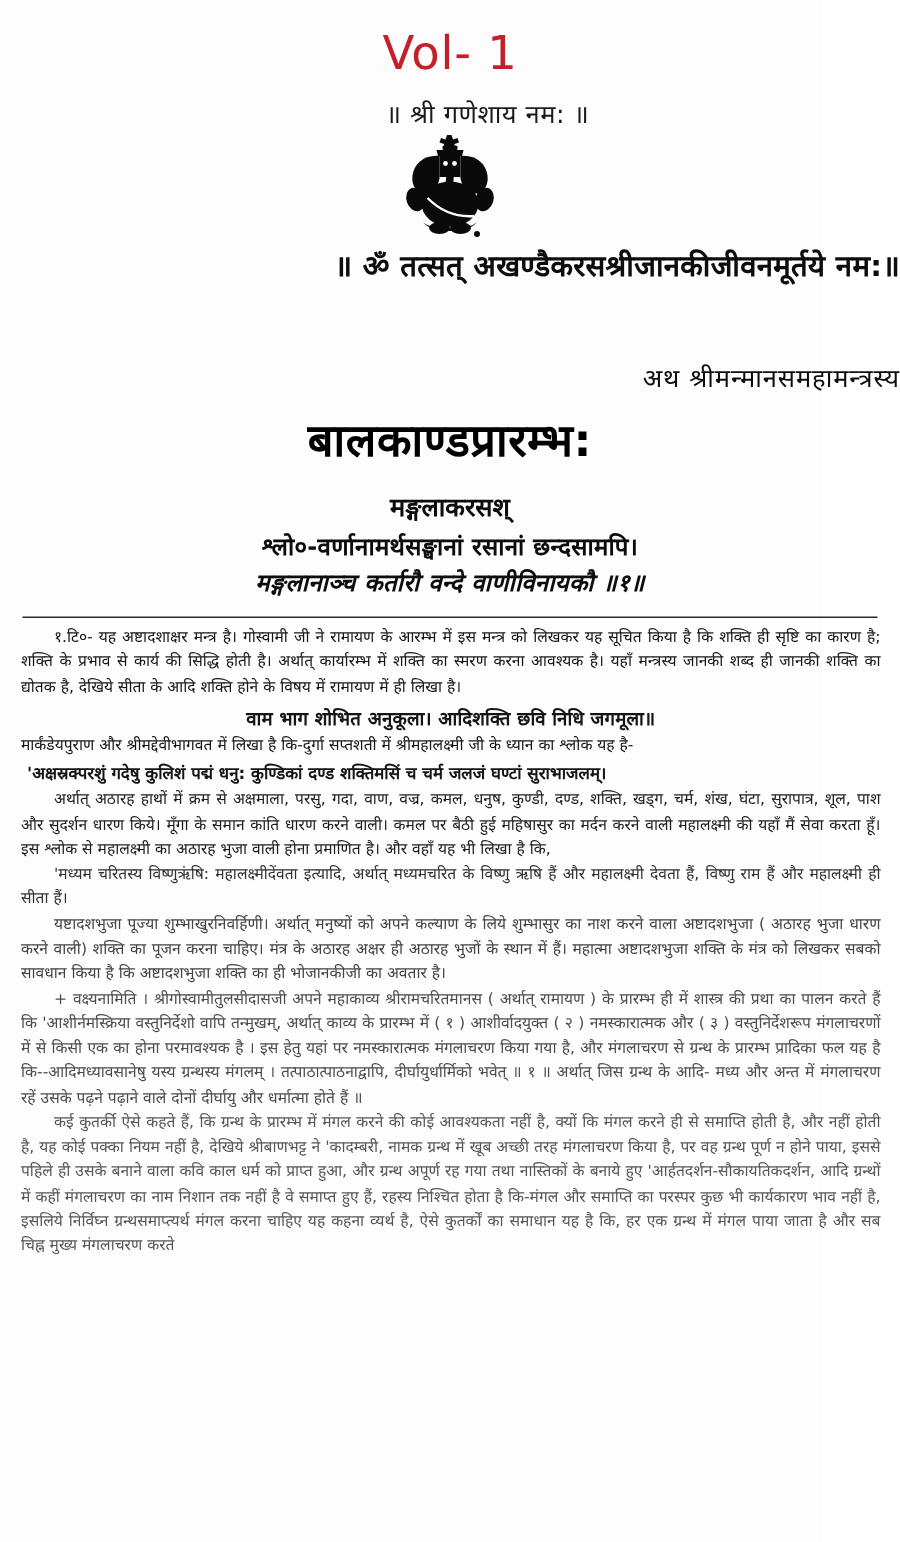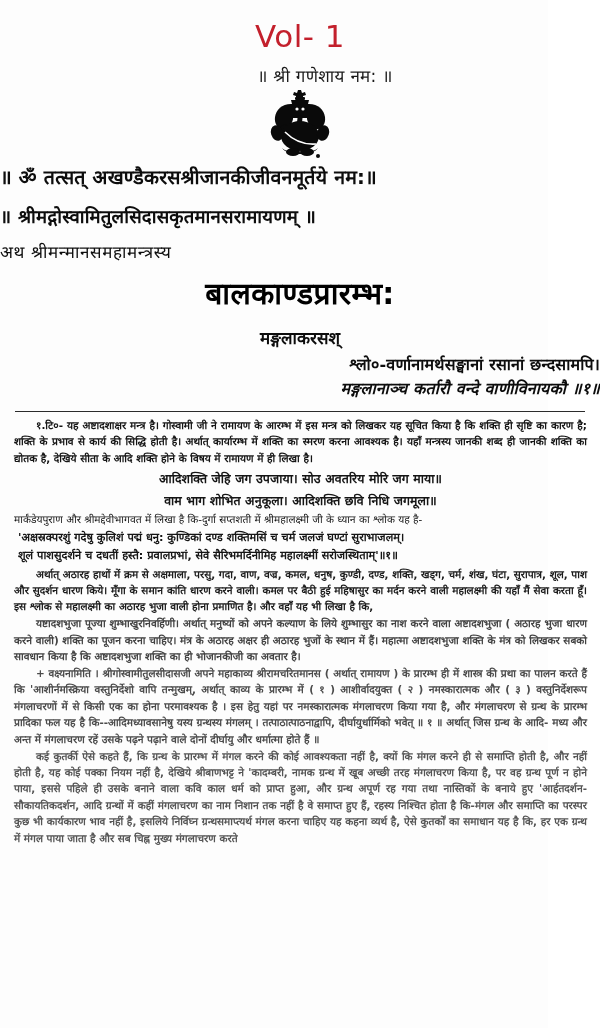--- a/index.html
+++ b/index.html
@@ -57,21 +57,21 @@
     width: 600px;
     text-align: center;
     line-height: 0;
   }
   .ganesh-symbol svg { display: inline-block; }
 
   .invoc-line {
     position: absolute;
     left: 0;
     width: 600px;
-    text-align: left;
+    text-align: right;
     color: #0d0d0d;
   }
   .invoc-1 {
     top: 163px;
     font-size: 19.5px;
     font-weight: 600;
     letter-spacing: 0.2px;
   }
   .invoc-2 {
     top: 203px;
@@ -106,21 +106,21 @@
     text-align: center;
     font-size: 17px;
     font-weight: 600;
     color: #0d0d0d;
   }
 
   .verse-line {
     position: absolute;
     left: 0;
     width: 600px;
-    text-align: right;
+    text-align: center;
     font-size: 16px;
     font-weight: 600;
     color: #0d0d0d;
     letter-spacing: 0.2px;
   }
   .verse-1 { top: 353px; }
   .verse-2 { top: 377px; font-style: italic; }
 
   
   .divider {
@@ -141,21 +141,21 @@
     font-size: 10.4px;
     line-height: 16.4px;
     color: #151515;
     text-align: justify;
   }
   .para {
     margin: 0 0 0.5px 0;
     text-align: justify;
     text-justify: inter-word;
   }
-  .para.indent { text-indent: 22px; font-weight: bold; }
+  .para.indent { text-indent: 22px; }
 
   .quote-couplet {
     text-align: center;
     font-weight: 700;
     font-size: 12.4px;
     line-height: 19px;
     margin: 3px 0 1px 0;
     letter-spacing: 0.1px;
   }
   .shloka {
@@ -212,45 +212,43 @@
         <path d="M19 60 C24 68 50 68 55 60 C50 66 24 66 19 60 Z"></path>
         <ellipse cx="30" cy="64" rx="7" ry="4"></ellipse>
         <ellipse cx="44" cy="64" rx="7" ry="4"></ellipse>
 
         <circle cx="55" cy="68" r="2"></circle>
       </g>
     </svg>
   </div>
 
   <div class="invoc-line invoc-1">॥ ॐ तत्सत् अखण्डैकरसश्रीजानकीजीवनमूर्तये नम:॥</div>
-  <div class="invoc-line invoc-2">॥ श्रीमद्गोस्वामितुलसिदासकृतमानसरामायणम् ॥</div>
   <div class="invoc-line invoc-3">अथ श्रीमन्मानसमहामन्त्रस्य</div>
 
   <div class="kand-title">बालकाण्डप्रारम्भ:</div>
 
   <div class="section-title">मङ्गलाकरसश्</div>
   <div class="verse-line verse-1">श्लो०-वर्णानामर्थसङ्घानां रसानां छन्दसामपि।</div>
   <div class="verse-line verse-2">मङ्गलानाञ्च कर्तारौ वन्दे वाणीविनायकौ ॥१॥</div>
 
   <div class="divider"></div>
 
   <div class="body-block">
 
     <p class="para indent footnote-note">१.टि०- यह अष्टादशाक्षर मन्त्र है। गोस्वामी जी ने रामायण के आरम्भ में इस मन्त्र को लिखकर यह सूचित किया है कि शक्ति ही सृष्टि का कारण है; शक्ति के प्रभाव से कार्य की सिद्धि होती है। अर्थात् कार्यारम्भ में शक्ति का स्मरण करना आवश्यक है। यहाँ मन्त्रस्य जानकी शब्द ही जानकी शक्ति का द्योतक है, देखिये सीता के आदि शक्ति होने के विषय में रामायण में ही लिखा है।</p>
 
-    <div class="quote-couplet">आदिशक्ति जेहि जग उपजाया। सोउ अवतरिय मोरि जग माया॥</div>
     <div class="quote-couplet">वाम भाग शोभित अनुकूला। आदिशक्ति छवि निधि जगमूला॥</div>
 
     <p class="para">मार्कंडेयपुराण और श्रीमद्देवीभागवत में लिखा है कि-दुर्गा सप्तशती में श्रीमहालक्ष्मी जी के ध्यान का श्लोक यह है-</p>
 
     <div class="shloka">'अक्षस्रक्परशुं गदेषु कुलिशं पद्मं धनु: कुण्डिकां दण्ड शक्तिमसिं च चर्म  जलजं घण्टां सुराभाजलम्।</div>
-    <div class="shloka">शूलं पाशसुदर्शने च दधतीं हस्तै: प्रवालप्रभां, सेवे सैरिभमर्दिनीमिह महालक्ष्मीं सरोजस्थिताम्'॥१॥</div>
 
     <p class="para indent fade-1">अर्थात् अठारह हाथों में क्रम से अक्षमाला, परसु, गदा, वाण, वज्र, कमल, धनुष, कुण्डी, दण्ड, शक्ति, खड्ग, चर्म, शंख, घंटा, सुरापात्र, शूल, पाश और सुदर्शन धारण किये। मूँगा के समान कांति धारण करने वाली। कमल पर बैठी हुई महिषासुर का मर्दन करने वाली महालक्ष्मी की यहाँ मैं सेवा करता हूँ। इस श्लोक से महालक्ष्मी का अठारह भुजा वाली होना प्रमाणित है। और वहाँ यह भी लिखा है कि,</p>
 
+    <p class="para indent fade-2">'मध्यम चरितस्य विष्णुऋंषि: महालक्ष्मीदेंवता इत्यादि, अर्थात् मध्यमचरित के विष्णु ऋषि हैं और महालक्ष्मी देवता हैं, विष्णु राम हैं और महालक्ष्मी ही सीता हैं।</p>
 
     <p class="para indent fade-3">यष्टादशभुजा पूज्या शुम्भाखुरनिवर्हिणी।  अर्थात् मनुष्यों को अपने कल्याण के लिये शुम्भासुर का नाश करने वाला अष्टादशभुजा ( अठारह भुजा धारण करने वाली) शक्ति का पूजन करना चाहिए। मंत्र के अठारह अक्षर ही अठारह भुजों के स्थान में हैं। महात्मा अष्टादशभुजा शक्ति के मंत्र को लिखकर सबको सावधान किया है कि अष्टादशभुजा शक्ति का ही भोजानकीजी का अवतार है।</p>
 
     <p class="para indent fade-4">+ वक्ष्यनामिति । श्रीगोस्वामीतुलसीदासजी अपने महाकाव्य श्रीरामचरितमानस ( अर्थात् रामायण ) के प्रारम्भ ही में शास्त्र की प्रथा का पालन करते हैं कि 'आशीर्नमस्क्रिया वस्तुनिर्देशो वापि तन्मुखम्, अर्थात् काव्य के प्रारम्भ में ( १ ) आशीर्वादयुक्त ( २ ) नमस्कारात्मक और ( ३ ) वस्तुनिर्देशरूप मंगलाचरणों में से किसी एक का होना परमावश्यक है । इस हेतु यहां पर नमस्कारात्मक मंगलाचरण किया गया है, और मंगलाचरण से ग्रन्थ के प्रारम्भ प्रादिका फल यह है कि--आदिमध्यावसानेषु यस्य ग्रन्थस्य मंगलम् । तत्पाठात्पाठनाद्वापि, दीर्घायुर्धार्मिको भवेत् ॥ १ ॥ अर्थात् जिस ग्रन्थ के आदि- मध्य और अन्त में मंगलाचरण रहें उसके पढ़ने पढ़ाने वाले दोनों दीर्घायु और धर्मात्मा होते हैं ॥</p>
 
     <p class="para indent fade-5">कई कुतर्की ऐसे कहते हैं, कि ग्रन्थ के प्रारम्भ में  मंगल करने की कोई आवश्यकता नहीं है, क्यों कि मंगल करने ही से समाप्ति होती है, और नहीं होती है, यह कोई  पक्का नियम नहीं है, देखिये श्रीबाणभट्ट ने 'कादम्बरी, नामक ग्रन्थ में खूब अच्छी तरह  मंगलाचरण किया है, पर वह ग्रन्थ पूर्ण न होने पाया, इससे  पहिले ही उसके बनाने  वाला कवि काल धर्म को प्राप्त हुआ, और ग्रन्थ अपूर्ण रह गया तथा नास्तिकों के बनाये हुए 'आर्हतदर्शन-सौकायतिकदर्शन, आदि  ग्रन्थों में कहीं मंगलाचरण का  नाम निशान तक नहीं है वे समाप्त हुए हैं, रहस्य निश्चित होता है कि-मंगल और समाप्ति का परस्पर कुछ भी कार्यकारण भाव नहीं है, इसलिये निर्विघ्न ग्रन्थसमाप्त्यर्थ मंगल करना चाहिए यह कहना व्यर्थ है, ऐसे कुतर्कों का समाधान यह है कि, हर एक ग्रन्थ में मंगल पाया जाता है और सब चिह्न मुख्य मंगलाचरण करते</p>
 
   </div>
 
 </div>

